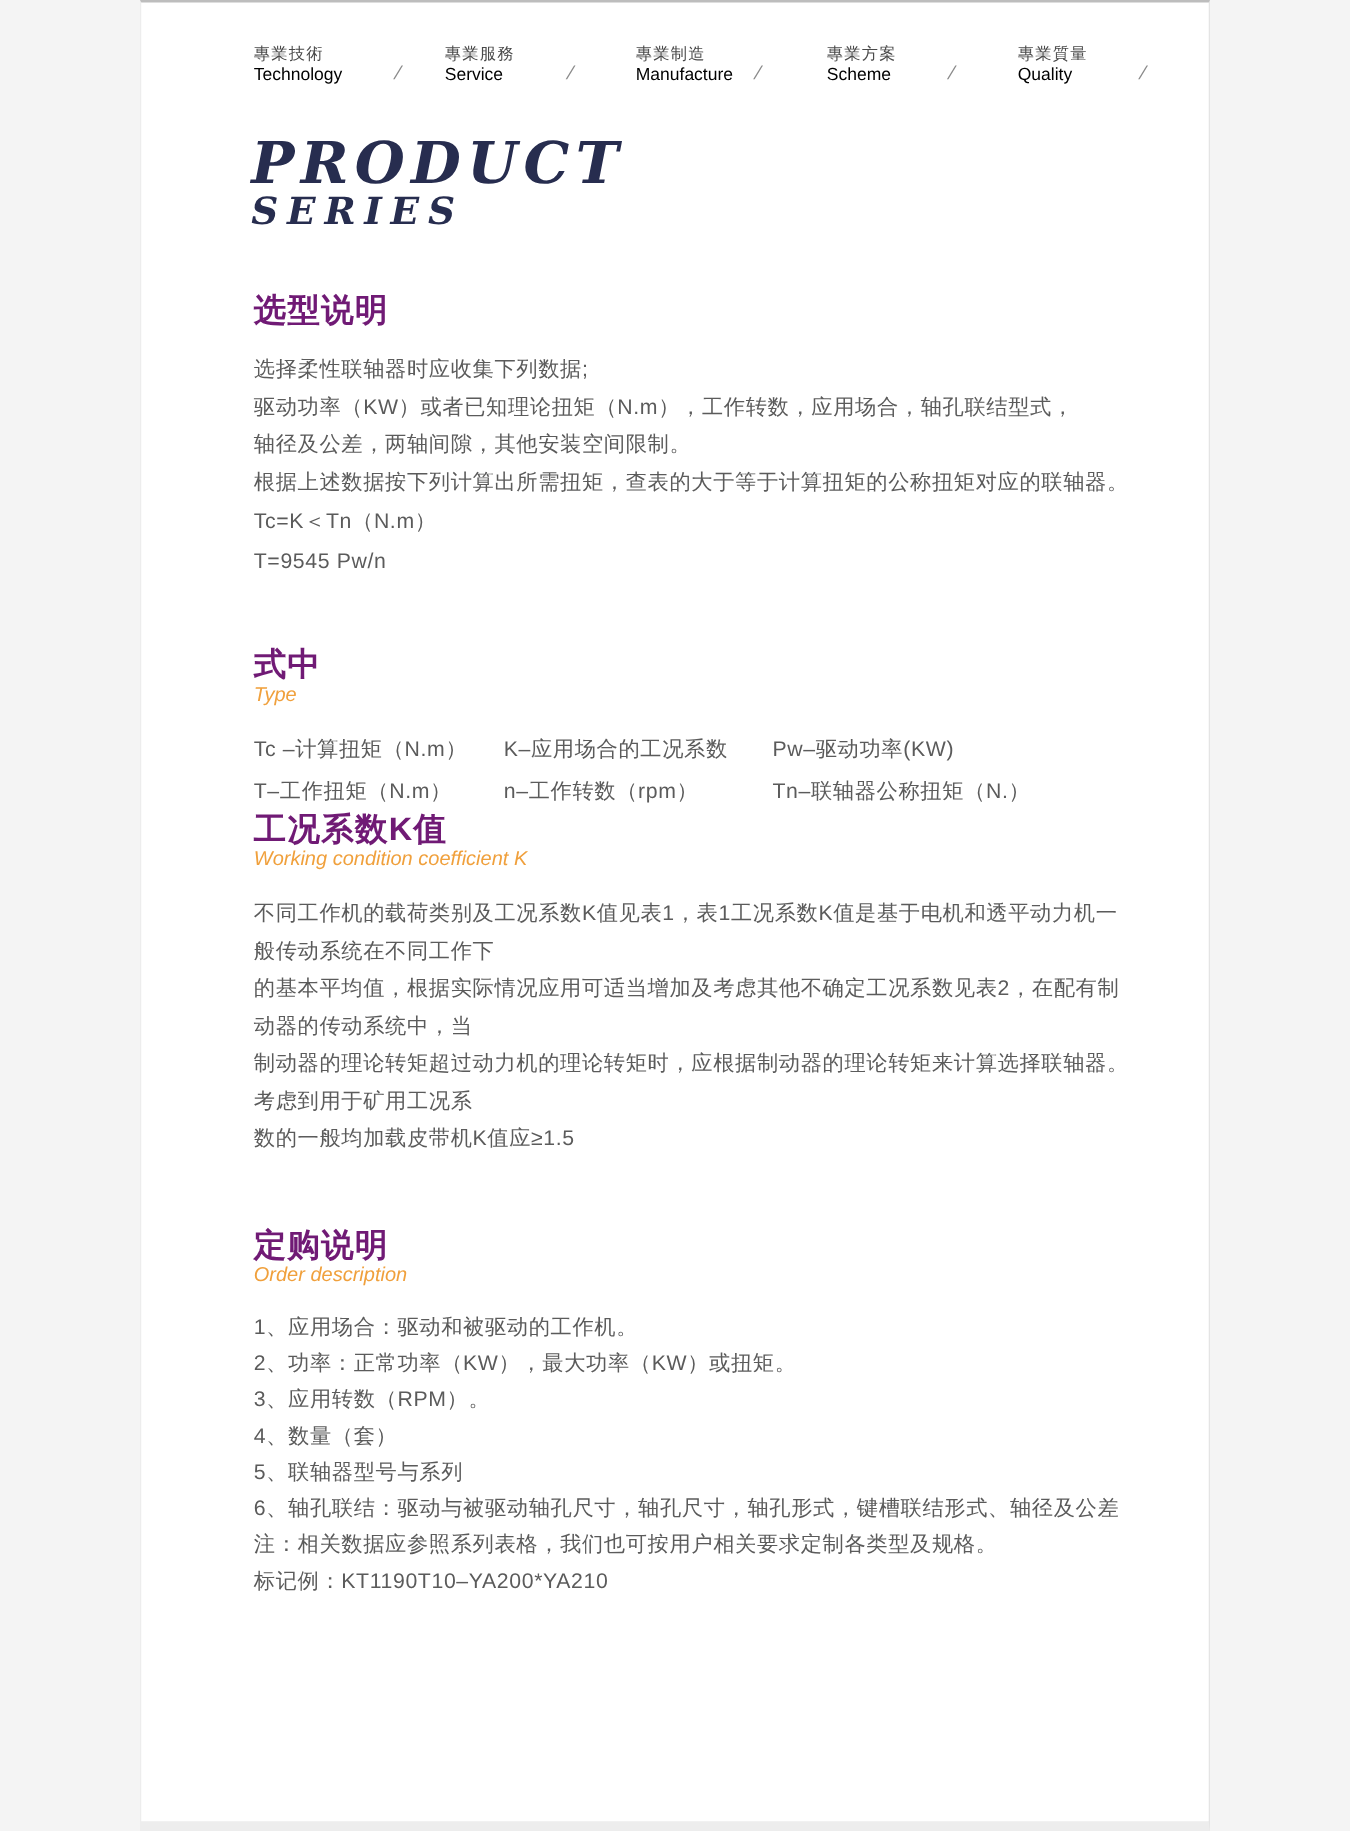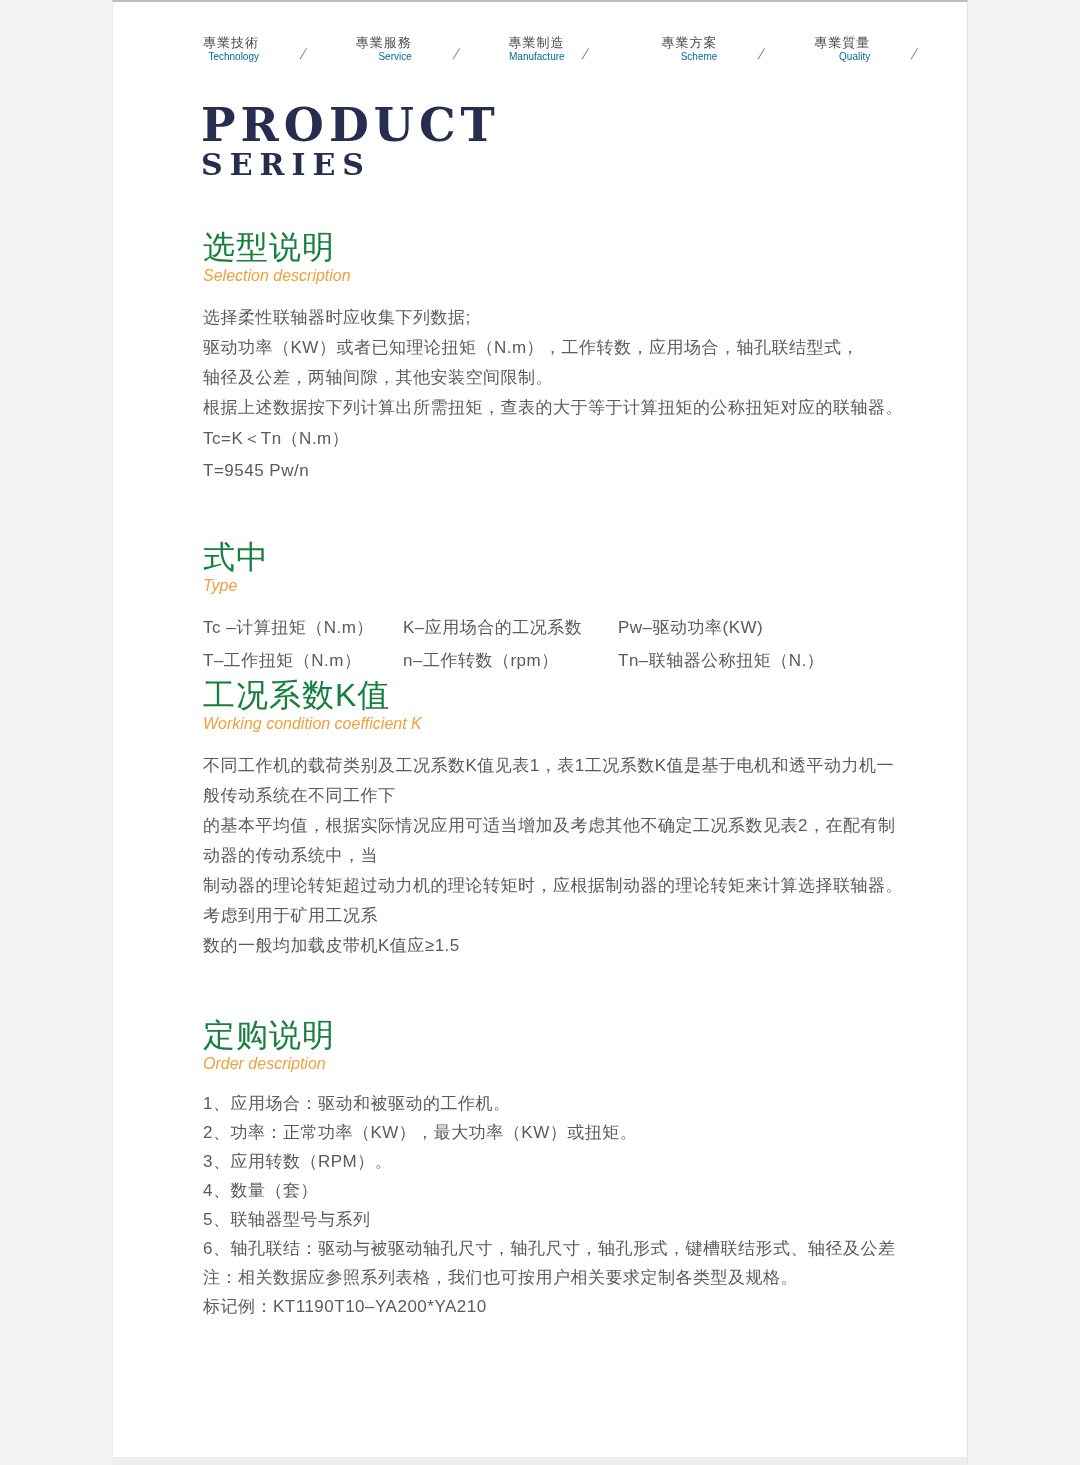--- a/index.html
+++ b/index.html
@@ -38,58 +38,58 @@
     display: flex;
     flex-direction: column;
     line-height: 1.15;
   }
   .header-zh {
     font-size: 13px;
     color: #4a4a4a;
     letter-spacing: 1px;
   }
   .header-en {
-    font-size: 10px;
-    color: #0369a1;
-    text-align: right;
+    font-size: 14px;
+    color: #000000;
   }
   .header-slash {
     font-size: 15px;
     color: #8a8a8a;
     font-style: italic;
     margin-left: 42px;
     transform: skewX(-8deg);
   }
 
   
   .title-block {
     margin: 40px 0 0 88px;
     color: #272d4f;
     font-family: "DejaVu Serif", "Liberation Serif", serif;
     font-weight: bold;
+    font-style: italic;
   }
   .title-line1 {
     font-size: 46px;
     letter-spacing: 5px;
     line-height: 1.0;
   }
   .title-line2 {
     font-size: 30px;
     letter-spacing: 7px;
     line-height: 1.15;
   }
 
   
   .section-head {
     margin-left: 90px;
   }
   .section-title-zh {
-    font-size: 32px;
-    color: #15803d;
-    font-weight: 400;
+    font-size: 26px;
+    color: #701a75;
+    font-weight: 700;
     letter-spacing: 1px;
     line-height: 1.15;
   }
   .section-title-en {
     font-size: 16px;
     font-style: italic;
     color: #f0a03c;
     line-height: 1.2;
   }
 
@@ -174,21 +174,20 @@
     </div>
   </div>
 
   <div class="title-block">
     <div class="title-line1">PRODUCT</div>
     <div class="title-line2">SERIES</div>
   </div>
 
   <div class="section-head mt-sel-head">
     <div class="section-title-zh">选型说明</div>
-    <div class="section-title-en">Selection description</div>
   </div>
   <div class="body-text mt-sel-body">
     <div class="line">选择柔性联轴器时应收集下列数据;</div>
     <div class="line">驱动功率（KW）或者已知理论扭矩（N.m），工作转数，应用场合，轴孔联结型式，</div>
     <div class="line">轴径及公差，两轴间隙，其他安装空间限制。</div>
     <div class="line">根据上述数据按下列计算出所需扭矩，查表的大于等于计算扭矩的公称扭矩对应的联轴器。</div>
     <div class="line" style="line-height:32px;">Tc=K＜Tn（N.m）</div>
     <div class="line" style="line-height:32px;">T=9545  Pw/n</div>
   </div>
 

